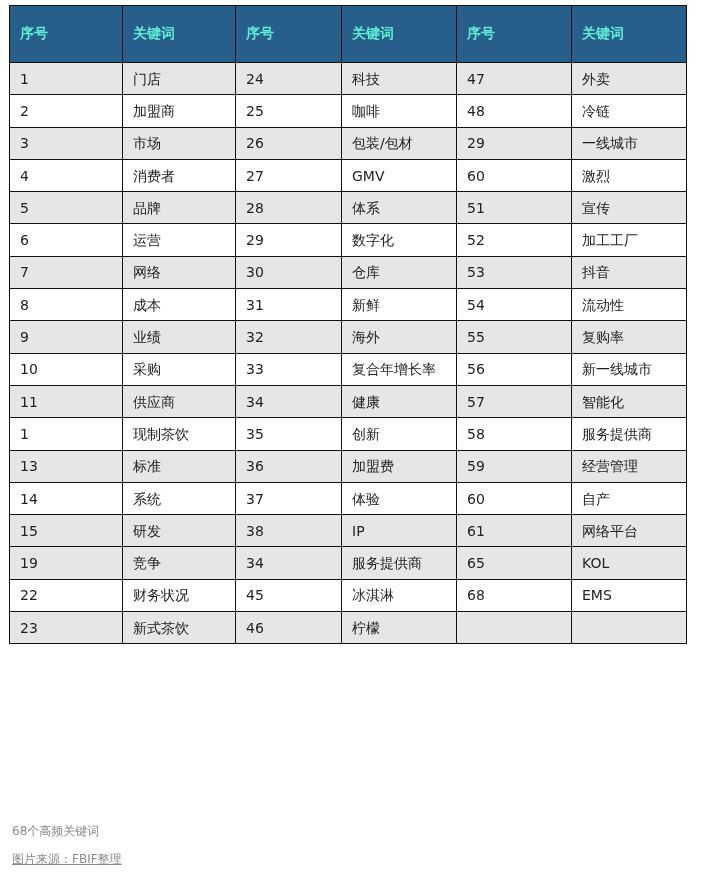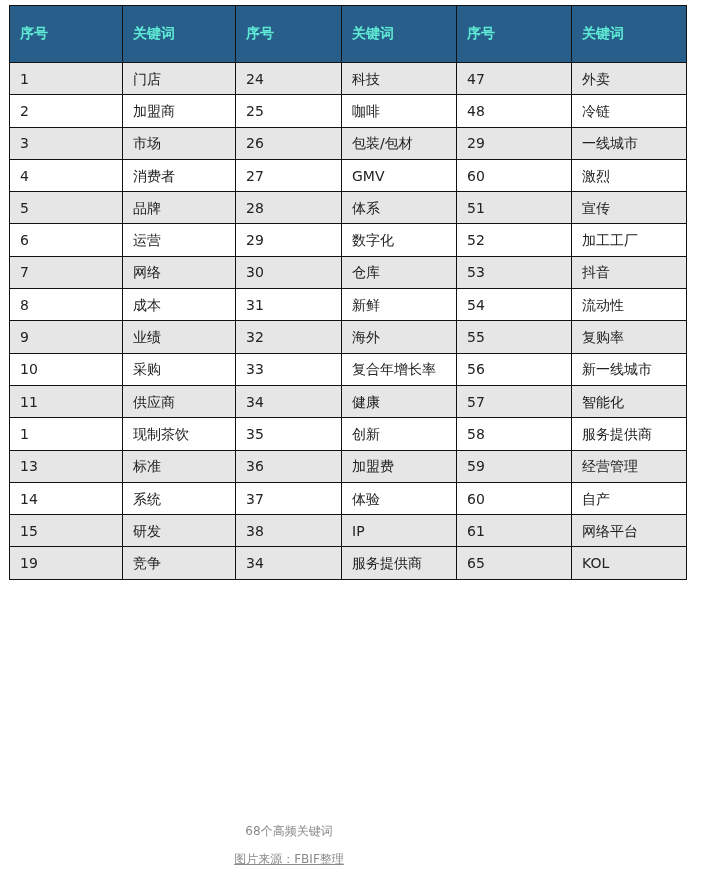--- a/index.html
+++ b/index.html
@@ -47,23 +47,22 @@
       font-size: 14px;
     }
     table.kw td {
       height: 31.3px;
       line-height: 16px;
     }
     table.kw tr.odd td { background: #e6e6e6; }
     table.kw tr.even td { background: #ffffff; }
     .caption {
       position: absolute;
-      left: 4px;
+      left: 12px;
       width: 570px;
-      text-align: center;
       font-size: 12px;
       color: #8a8a8a;
     }
     .caption.c1 { top: 823px; }
     .caption.c2 { top: 851px; text-decoration: underline; }
   </style>
 </head>
 <body>
 
 <div class="wrap">
@@ -208,18 +207,34 @@
           <td>网络平台</td>
         </tr>
         <tr class="odd">
           <td>19</td>
           <td>竞争</td>
           <td>34</td>
           <td>服务提供商</td>
           <td>65</td>
           <td>KOL</td>
         </tr>
+        <tr class="even">
+          <td>22</td>
+          <td>财务状况</td>
+          <td>45</td>
+          <td>冰淇淋</td>
+          <td>68</td>
+          <td>EMS</td>
+        </tr>
+        <tr class="odd">
+          <td>23</td>
+          <td>新式茶饮</td>
+          <td>46</td>
+          <td>柠檬</td>
+          <td></td>
+          <td></td>
+        </tr>
       </tbody>
   </table>
 
   <div class="caption c1">68个高频关键词</div>
   <div class="caption c2">图片来源：FBIF整理</div>
 </div>
 
 </body></html>

